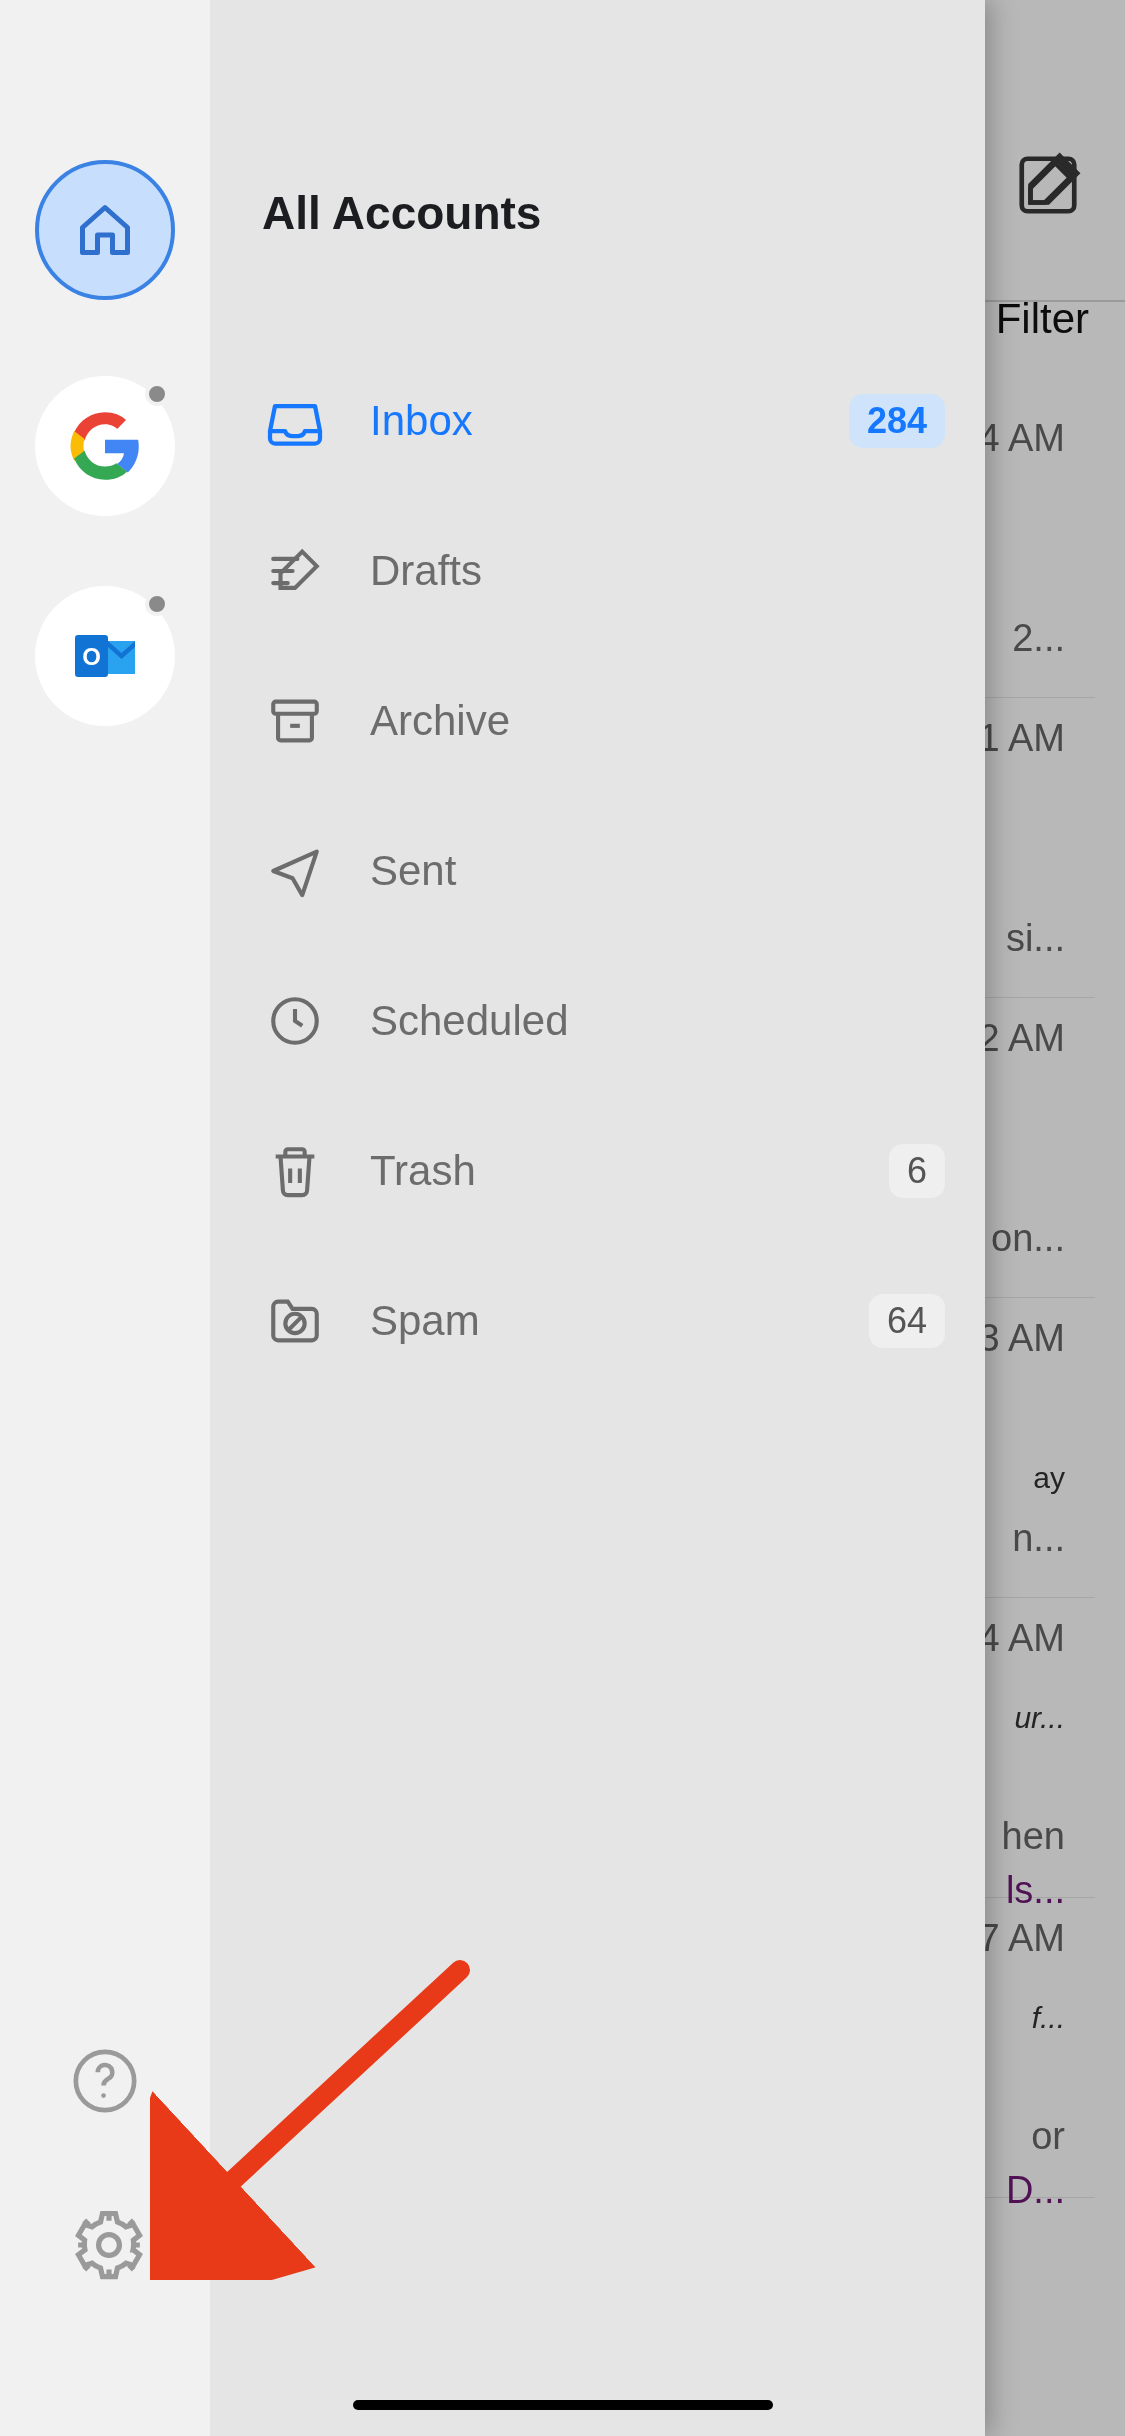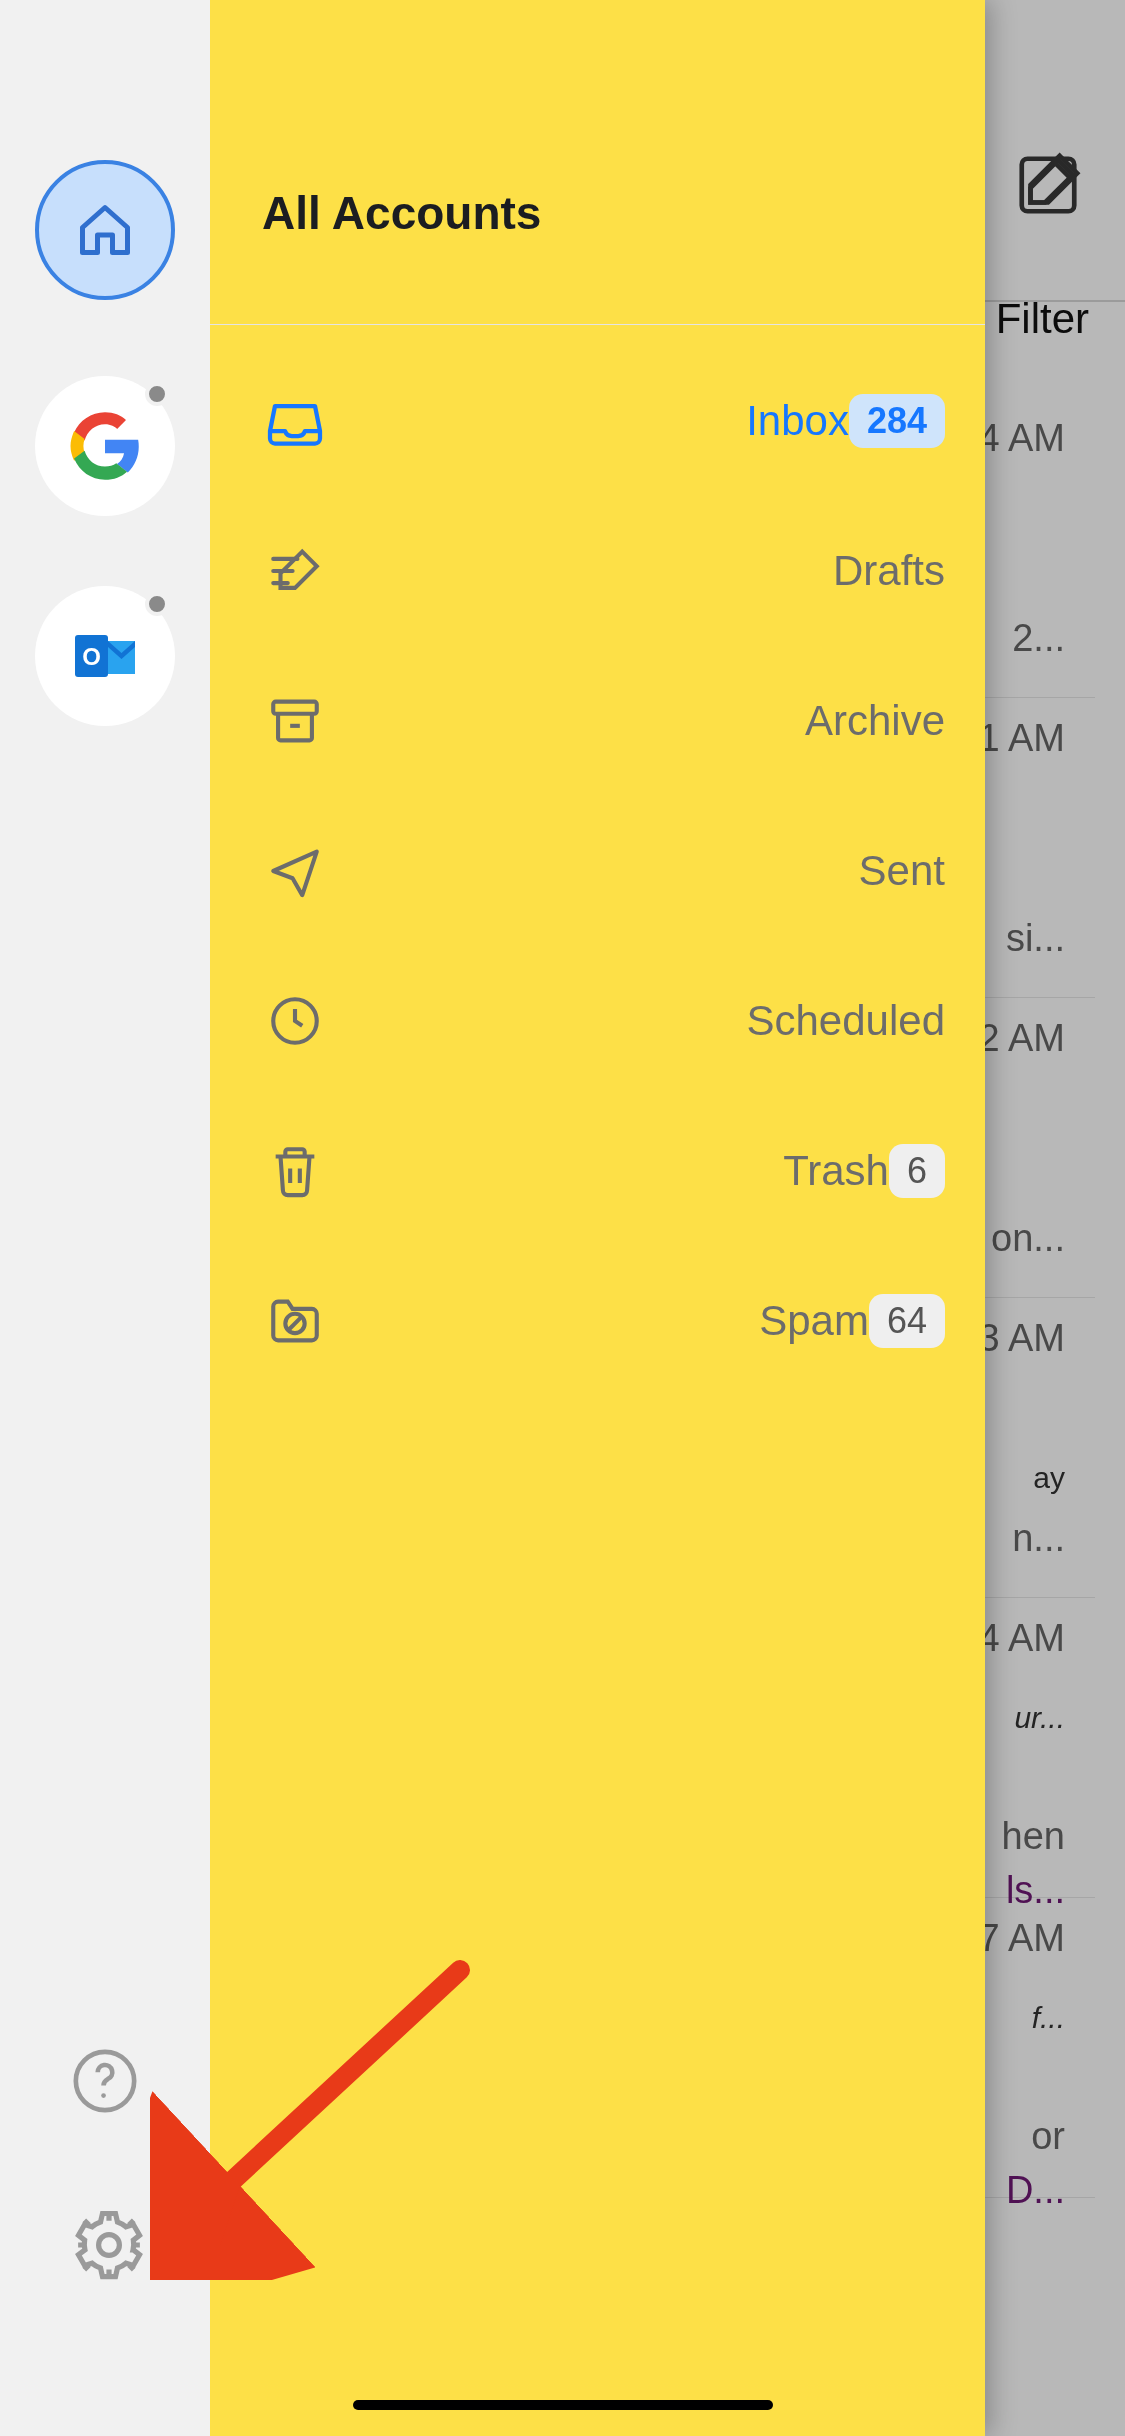--- a/index.html
+++ b/index.html
@@ -40,21 +40,21 @@
   
   .drawer {
     position: absolute; top:0; left:0; width: 985px; height:2436px;
     display: flex; flex-direction: row;
     box-shadow: 6px 0 24px rgba(0,0,0,0.25);
   }
   .account-rail {
     width: 210px; height: 100%; background:#f1f1f1; position:relative;
   }
   .folder-panel {
-    width: 775px; height:100%; background:#fde047; position:relative;text-align:right;
+    width: 775px; height:100%; background:#e5e5e5; position:relative;
   }
 
   .account-btn {
     position:absolute; left:50%; transform:translateX(-50%);
     width:140px; height:140px; border-radius:70px; background:#ffffff;
   }
   .account-home {
     top:160px; background:#c7dffc; border:4px solid #3a82e3;
     display:flex; align-items:center; justify-content:center;
   }
@@ -77,21 +77,21 @@
   .panel-divider {
     position:absolute; top:324px; left:0; right:0; height:1px; background:#e4e4e4;
   }
 
   .folder-list { position:absolute; top:346px; left:0; right:0; }
   .folder-item {
     height:150px; display:flex; align-items:center; padding-left:48px; padding-right:40px;
     font-size:42px; color:#6c6c6c;
   }
   .folder-item .icon-slot { width:74px; display:flex; justify-content:center; align-items:center; }
-  .folder-item .label { margin-left:69px; flex:1; }
+  .folder-item .label { margin-left:38px; flex:1; }
   .folder-item.active .label { color:#1677ff; }
   .folder-item .badge {
     font-size:36px; padding:6px 18px; border-radius:14px; background:#efefef; color:#555;
   }
   .folder-item .badge.primary { background:#cfe4fb; color:#1677ff; font-weight:600;}
 
   .annotate-arrow {
     position:absolute; left:150px; top:1960px; pointer-events:none;
   }
 

